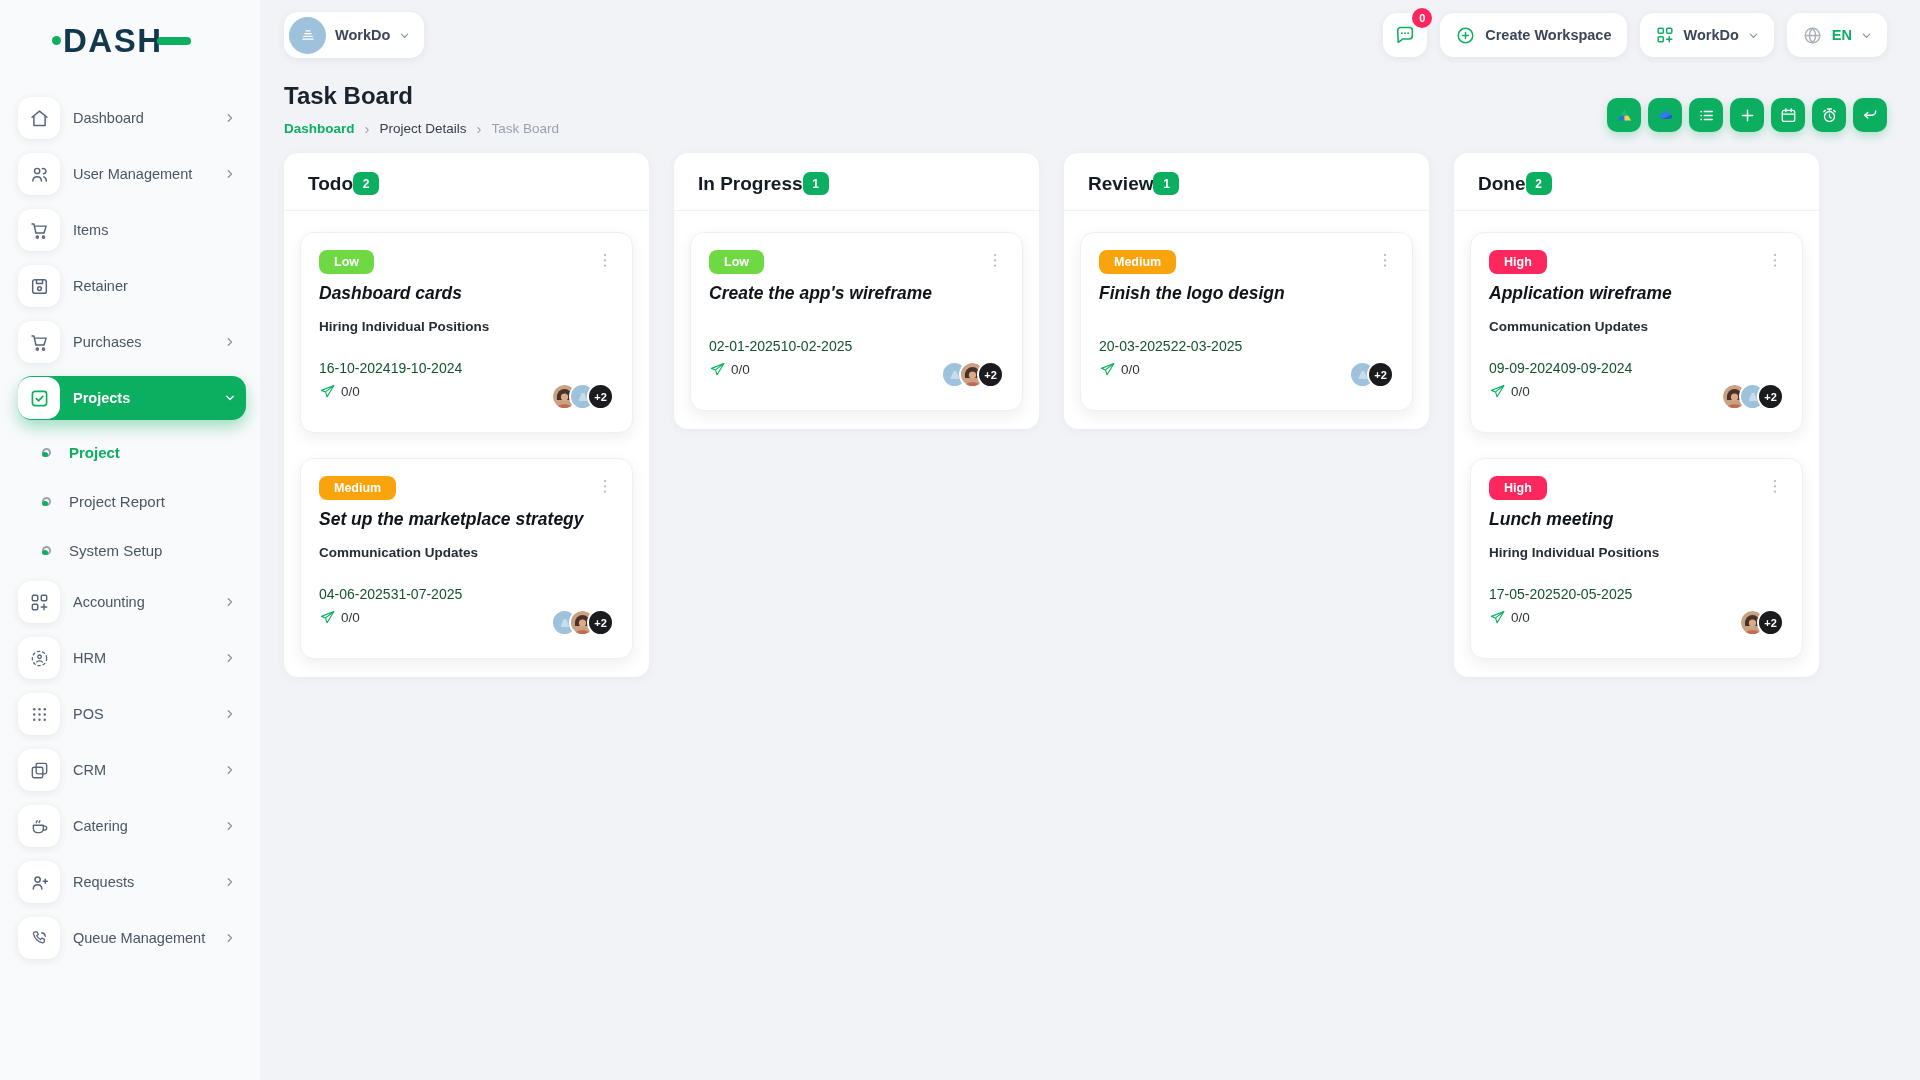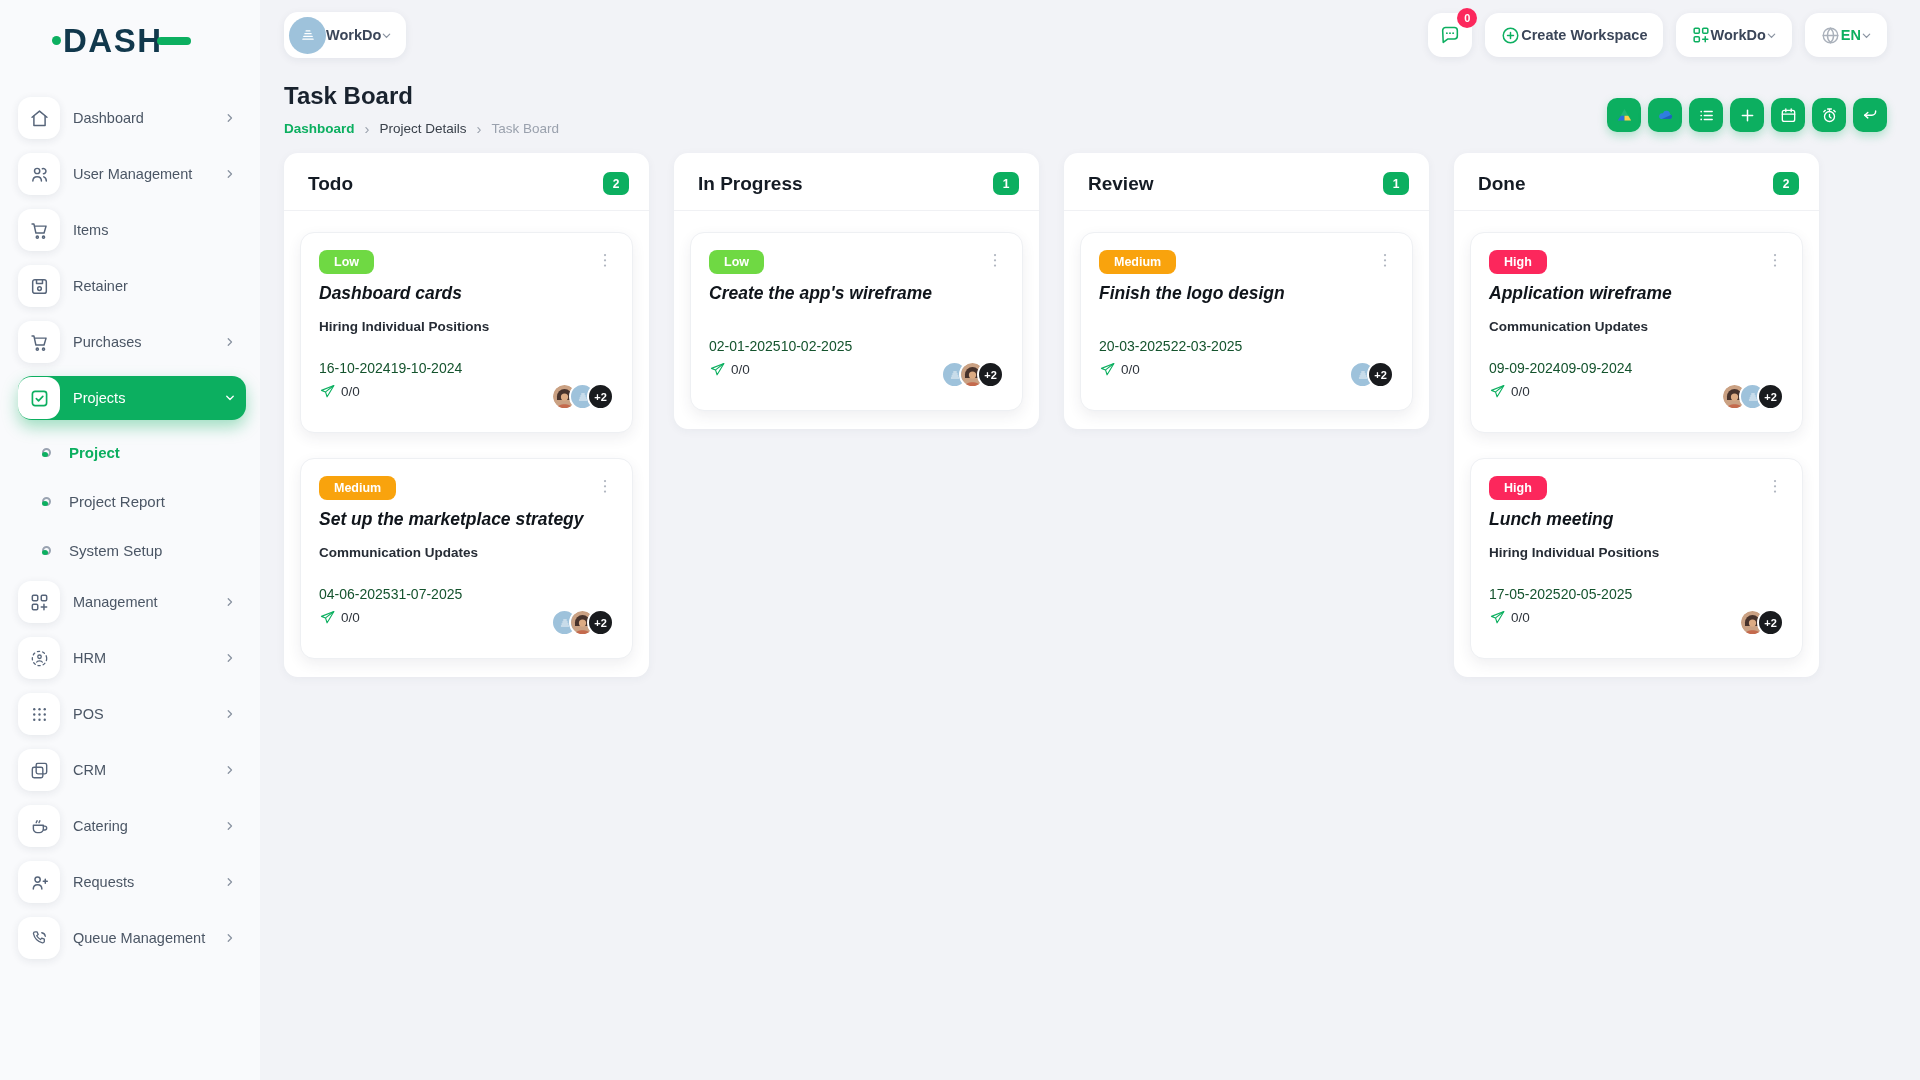--- a/index.html
+++ b/index.html
@@ -27,35 +27,35 @@
   .nav-tile {
     width:42px; height:42px; border-radius:13px; background:#fff; flex:0 0 42px;
     box-shadow:0 2px 8px rgba(35,45,65,.09);
     display:flex; align-items:center; justify-content:center; color:#57657a;
   }
   .nav-tile svg { width:21px; height:21px; }
   .nav-label { margin-left:13px; font-size:14.5px; font-weight:500; color:#4b5665; flex:1; white-space:nowrap; }
   .nav-chev { color:#8a93a1; margin-right:10px; display:flex; }
   .nav-chev svg { width:12px; height:12px; }
   .nav-item.active { box-shadow:0 7px 16px rgba(12,175,96,.38); }
-  .nav-item.active .nav-label { color:#fff; font-weight:400; }
+  .nav-item.active .nav-label { color:#fff; font-weight:700; }
   .nav-item.active .nav-tile { box-shadow:none; }
   .nav-item.active .nav-chev { color:#fff; }
   .nav-item.active .nav-chev svg { transform:rotate(90deg); }
   .submenu { margin:0 0 10px 0; }
   .submenu-item { display:flex; align-items:center; height:40px; margin-bottom:9px; padding-left:24px; cursor:pointer; }
   .submenu-bullet { width:9px; height:9px; border-radius:50%; border:2px solid #9aa3b1; margin-right:18px; position:relative; }
   .submenu-bullet:after { content:""; position:absolute; left:-2px; bottom:-2px; width:6px; height:5px; border-radius:50%; }
   .submenu-item .submenu-label { font-size:15px; color:#4b5665; font-weight:500; }
   
   .main { flex:1; padding:12px 33px 0 24px; }
   .topbar { display:flex; align-items:center; margin-bottom:24px; }
   .pill {
     background:#fff; border-radius:14px; height:44px;
-    display:flex; align-items:center; padding:0 15px;
+    display:flex; align-items:center; gap:9px; padding:0 15px;
     box-shadow:0 2px 8px rgba(35,45,65,.07); cursor:pointer;
     font-size:14.5px; font-weight:600; color:#3b4659; white-space:nowrap;
   }
   .workspace-pill { height:46px; padding:0 14px 0 5px; }
   .ws-avatar { width:37px; height:37px; border-radius:50%; background:#9ec2db; display:flex; align-items:center; justify-content:center; }
   .ws-avatar svg { width:22px; height:22px; }
   .chev { color:#8a93a1; display:flex; }
   .chev svg { width:11px; height:11px; }
   .topbar-right { margin-left:auto; display:flex; align-items:center; gap:13px; }
   .icon-tile-btn {
@@ -82,21 +82,21 @@
     display:flex; align-items:center; justify-content:center; cursor:pointer;
     box-shadow:0 4px 10px rgba(12,175,96,.28);
   }
   .tool-btn svg { width:19px; height:19px; }
   
   .board { display:flex; gap:25px; align-items:flex-start; }
   .column {
     width:365px; background:#fff; border-radius:14px;
     box-shadow:0 2px 10px rgba(40,50,70,.05);
   }
-  .col-head { display:flex; justify-content:space-between; align-items:center; padding:19px 20px 15px 24px; border-bottom:1px solid #f0f1f4; }
+  .col-head { display:flex; align-items:center; padding:19px 20px 15px 24px; border-bottom:1px solid #f0f1f4; }
   .col-title { font-size:19px; font-weight:700; color:#141b24; margin:0; }
   .col-count { min-width:26px; height:23px; padding:0 8px; border-radius:7px; color:#fff; font-size:12px; font-weight:600; display:flex; align-items:center; justify-content:center; }
   .cards { display:flex; flex-direction:column; gap:25px; padding:21px 16px 18px; }
   .card {
     background:#fff; border:1px solid #eef0f3; border-radius:14px; padding:17px 18px 19px;
     box-shadow:0 5px 14px rgba(45,55,75,.08); cursor:grab;
   }
   .card-top { display:flex; justify-content:space-between; align-items:flex-start; margin-bottom:9px; }
   .prio { height:24px; padding:0 15px; border-radius:8px; color:#fff; font-size:12.5px; font-weight:600; display:inline-flex; align-items:center; }
   .kebab { color:#b0b6c0; width:18px; height:22px; cursor:pointer; display:flex; }
@@ -222,21 +222,21 @@
       </div>
       <div class="nav-item">
     <span class="nav-tile">
           <svg viewBox="0 0 24 24" fill="none" stroke="currentColor" stroke-width="1.7" stroke-linecap="round" stroke-linejoin="round">
             <rect x="3.8" y="3.8" width="6.2" height="6.2" rx="1.4"></rect>
             <rect x="14" y="3.8" width="6.2" height="6.2" rx="1.4"></rect>
             <rect x="3.8" y="14" width="6.2" height="6.2" rx="1.4"></rect>
             <path d="M17.1 14v6.2M14 17.1h6.2"></path>
           </svg>
         </span>
-    <span class="nav-label">Management</span>
+    <span class="nav-label">Accounting</span>
     <span class="nav-chev">
           <svg viewBox="0 0 24 24" fill="none" stroke="currentColor" stroke-width="2.6" stroke-linecap="round" stroke-linejoin="round">
             <path d="M8.5 5.5 15 12l-6.5 6.5"></path>
           </svg>
         </span>
   </div>
       <div class="nav-item">
     <span class="nav-tile">
           <svg viewBox="0 0 24 24" fill="none" stroke="currentColor" stroke-width="1.5" stroke-linecap="round" stroke-linejoin="round">
             <circle cx="12" cy="12" r="8.2" stroke-dasharray="2.5 3.5"></circle>

